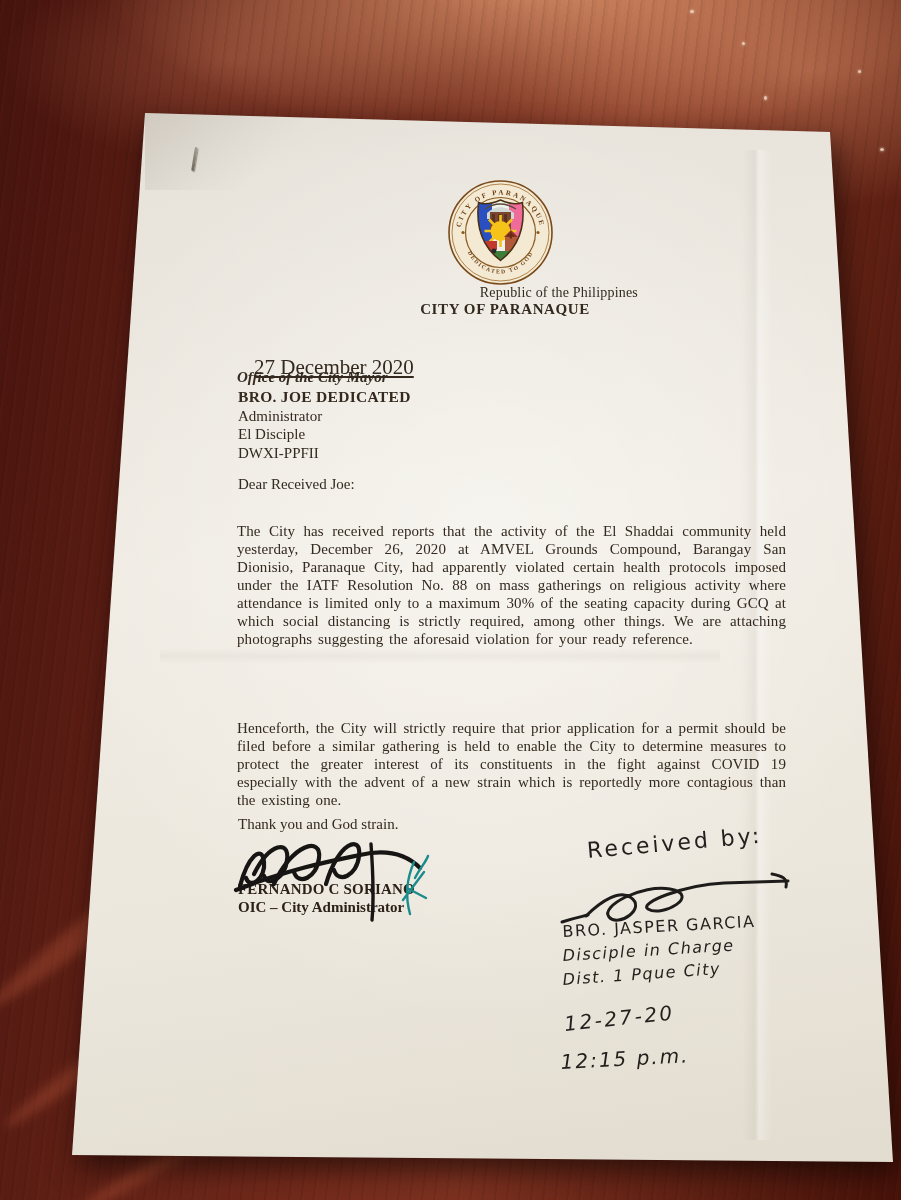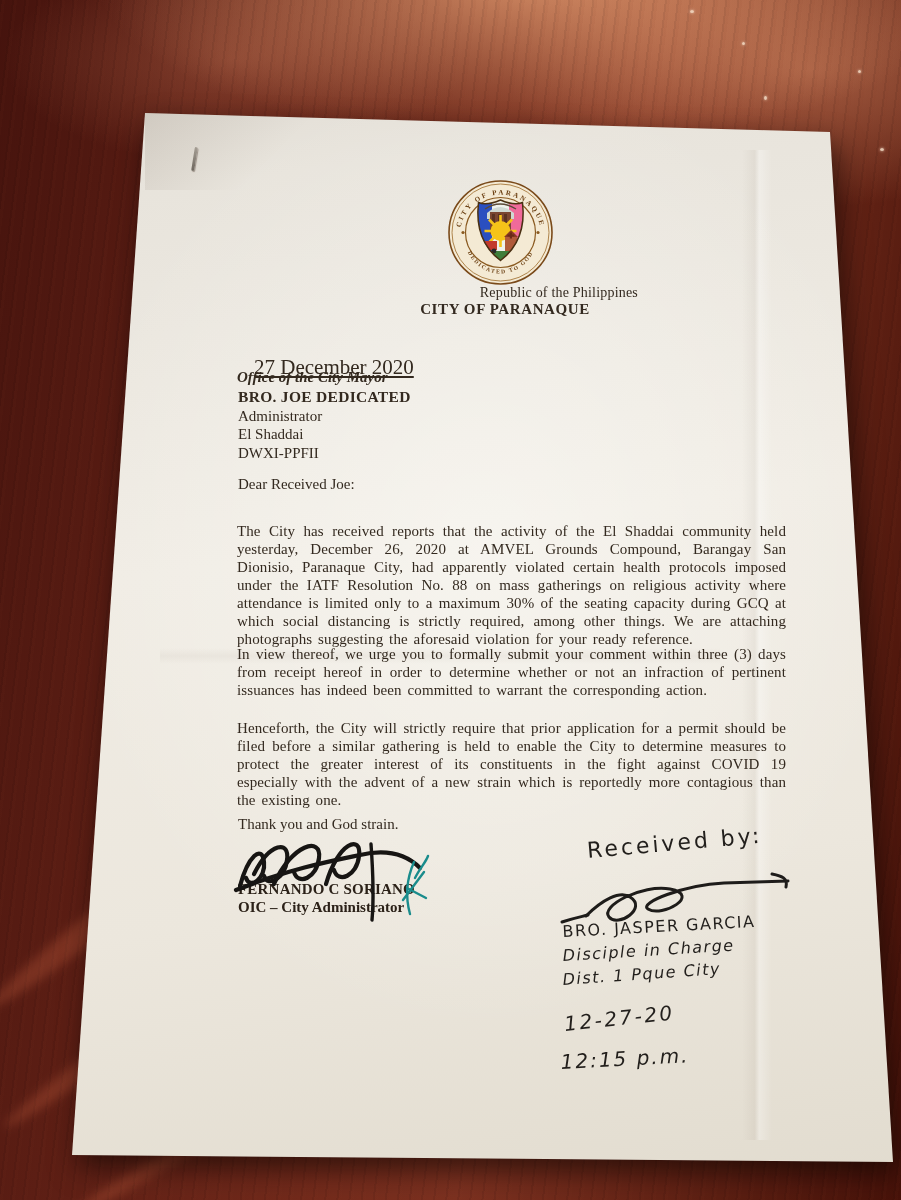--- a/index.html
+++ b/index.html
@@ -152,28 +152,27 @@
 
     <div class="rep-line txt">Republic of the Philippines</div>
     <div class="city-line txt">CITY OF PARANAQUE</div>
 
     <div class="office txt">Office of the City Mayor</div>
     <div class="date txt">27 December 2020</div>
 
     <div class="recipient txt">
       <div class="rname">BRO. JOE DEDICATED</div>
       <div>Administrator</div>
-      <div>El Shaddai</div>
+      <div>El Disciple</div>
       <div>DWXI-PPFII</div>
     </div>
 
     <div class="salutation txt">Dear Received Joe:</div>
 
     <p class="para p1 txt">The City has received reports that the activity of the El Shaddai community held yesterday, December 26, 2020 at AMVEL Grounds Compound, Barangay San Dionisio, Paranaque City, had apparently violated certain health protocols imposed under the IATF Resolution No. 88 on mass gatherings on religious activity where attendance is limited only to a maximum 30% of the seating capacity during GCQ at which social distancing is strictly required, among other things. We are attaching photographs suggesting the aforesaid violation for your ready reference.</p>
-    <p class="para p2 txt">In view thereof, we urge you to formally submit your comment within three (3) days from receipt hereof in order to determine whether or not an infraction of pertinent issuances has indeed been committed to warrant the corresponding action.</p>
     <p class="para p3 txt">Henceforth, the City will strictly require that prior application for a permit should be filed before a similar gathering is held to enable the City to determine measures to protect the greater interest of its constituents in the fight against COVID 19 especially with the advent of a new strain which is reportedly more contagious than the existing one.</p>
 
     <div class="closing txt">Thank you and God strain.</div>
 
     <div class="sig-name">FERNANDO C SORIANO</div>
     <div class="sig-title">OIC – City Administrator</div>
 
     <svg class="ink-layer" viewBox="0 0 901 1200">
       <g fill="none" stroke="#171513" stroke-width="4.2" stroke-linecap="round">
         <path d="M240,886 C248,856 262,844 264,862 C266,878 250,890 246,878"></path>

